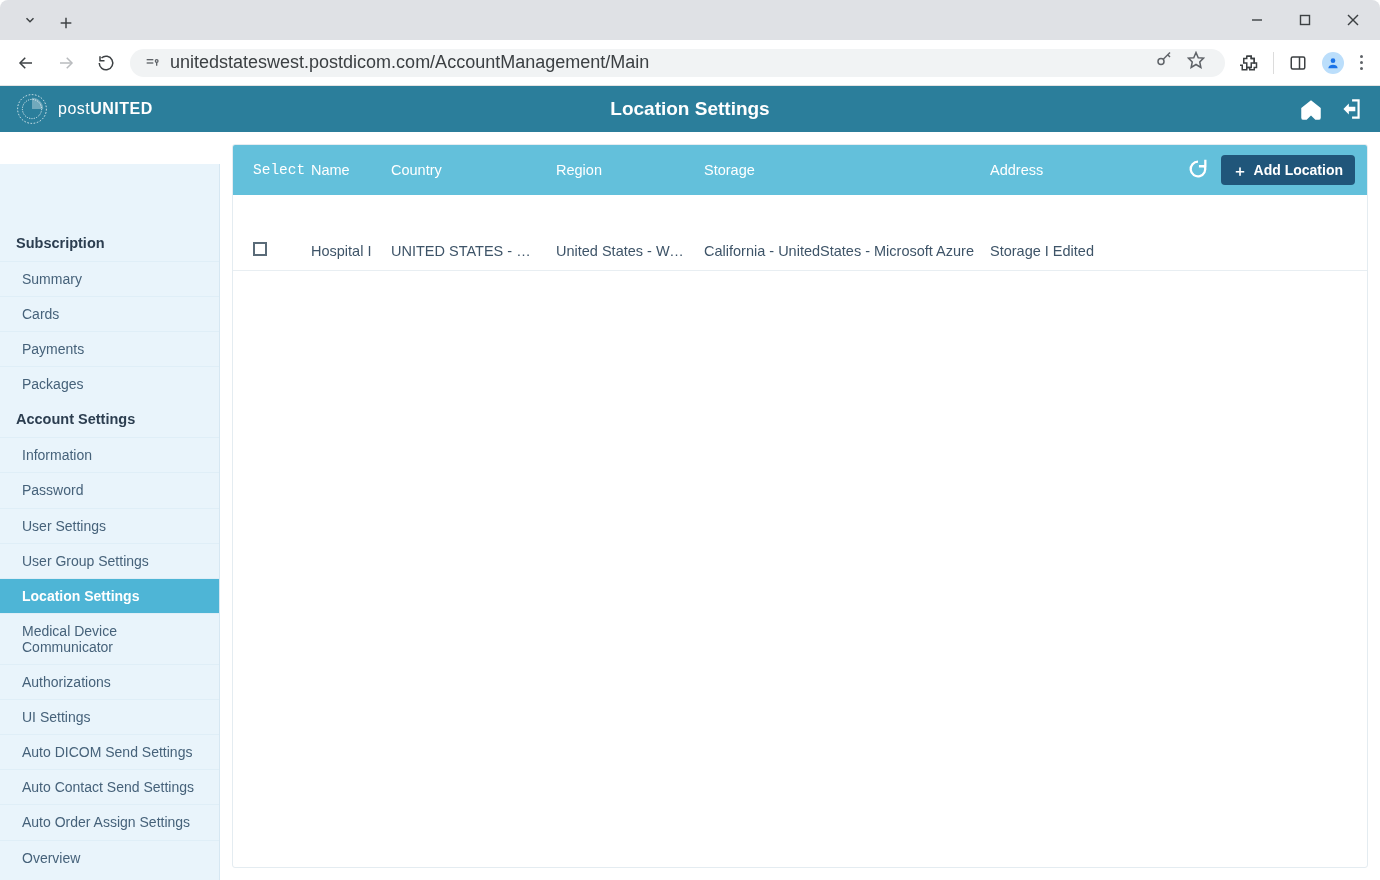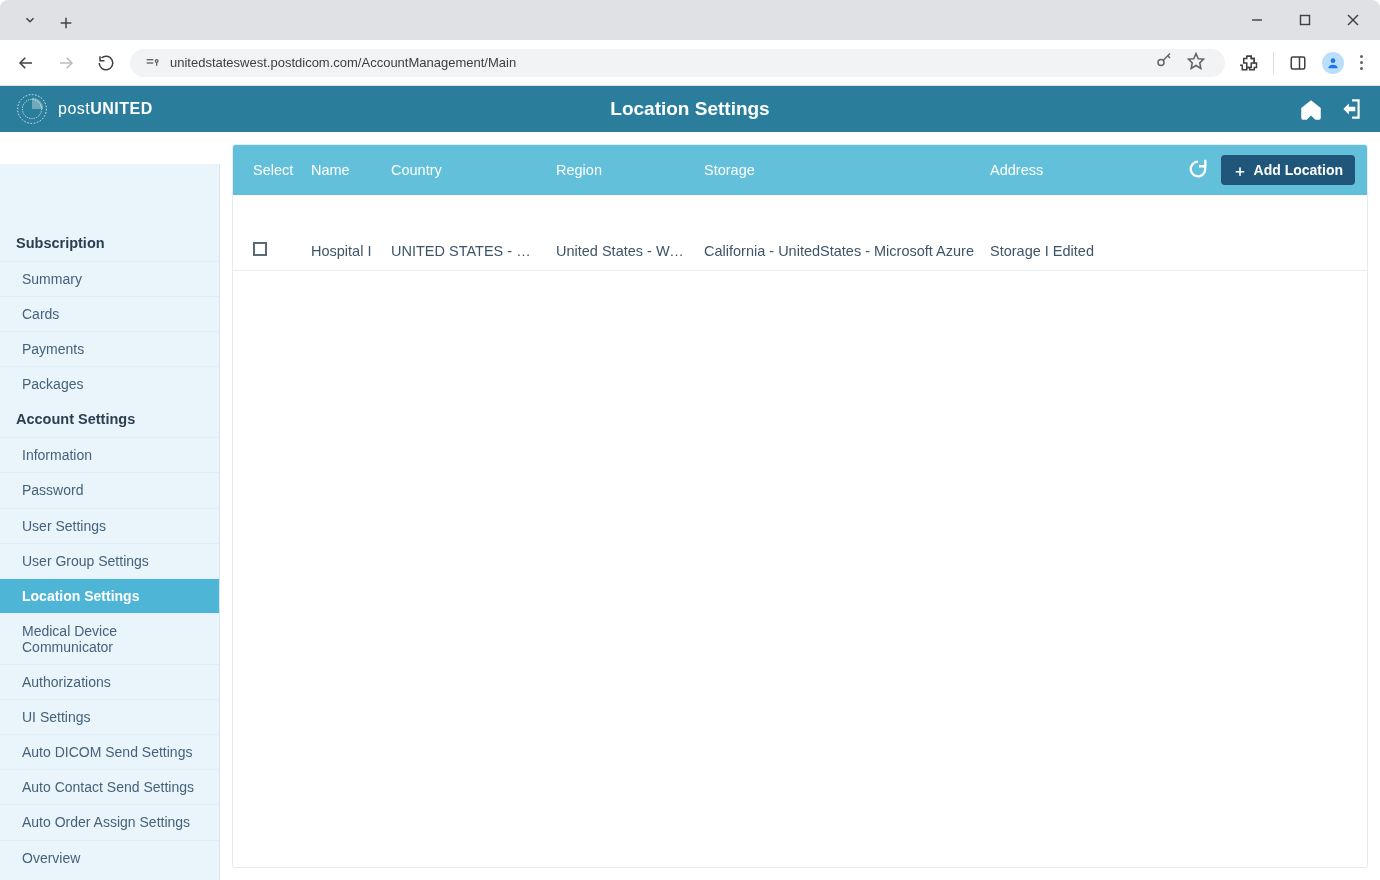--- a/index.html
+++ b/index.html
@@ -17,21 +17,21 @@
   .tab .tab-close { color:#5f6368; font-size:14px; cursor:pointer; padding:2px 4px;}
   .new-tab { width:28px; height:28px; margin:3px 4px; display:flex; align-items:center; justify-content:center; color:#3c4043; font-size:18px; cursor:pointer; border-radius:50%; }
   .win-controls { position:absolute; right:4px; top:0; height:40px; display:flex; align-items:center; gap:2px;}
   .win-btn { width:46px; height:32px; display:flex; align-items:center; justify-content:center; color:#3c4043; cursor:pointer;}
   .win-btn svg { width:12px; height:12px; }
 
   .chrome-toolbar { background:#fff; height:46px; display:flex; align-items:center; padding:0 10px; gap:8px; border-bottom:1px solid #e4e4e4;}
   .nav-btn { width:32px; height:32px; display:flex; align-items:center; justify-content:center; border-radius:50%; color:#3c4043; cursor:pointer;}
   .nav-btn.disabled { color:#b9bbbe; cursor:default;}
   .nav-btn svg { width:18px; height:18px; }
-  .addr-bar { flex:1; height:28px; background:#f1f3f4; border-radius:17px; display:flex; align-items:center; padding:0 14px; gap:10px; color:#3c4043; font-size:13px;}
+  .addr-bar { flex:1; height:28px; background:#f1f3f4; border-radius:17px; display:flex; align-items:center; padding:0 14px; gap:10px; color:#3c4043; font-size:18px;}
   .addr-bar .site-chip { display:flex; align-items:center; gap:6px; color:#5f6368; font-size:13px;}
   .addr-bar .url { flex:1; white-space:nowrap; overflow:hidden; }
   .addr-right { display:flex; align-items:center; gap:14px; padding:0 6px; color:#5f6368;}
   .addr-right svg, .addr-right .glyph { width:18px; height:18px; }
   .vert-sep { width:1px; height:22px; background:#dcdcdc; }
   .avatar-dot { width:22px; height:22px; border-radius:50%; background:#bbdefb; display:flex; align-items:center; justify-content:center;}
   .avatar-dot svg { width:14px; height:14px; fill:#1a73e8;}
   .dots-menu { width:18px; display:flex; flex-direction:column; align-items:center; gap:3px; cursor:pointer;}
   .dots-menu span { width:3px; height:3px; background:#5f6368; border-radius:50%; }
 
@@ -51,21 +51,21 @@
   .app-body { flex:1; display:flex; min-height:0; background:#fff; }
   .sidebar { width:220px; background:#e9f4fb; border-right:1px solid #d6e7f2; display:flex; flex-direction:column; padding-top:61px; font-size:14px; color:#34495e;margin-top:32px;}
   .side-section-title { font-weight:700; padding:10px 16px; color:#2c3e50; font-size:14.5px; }
   .side-item { padding:9px 16px 9px 22px; cursor:pointer; color:#46627a; border-top:1px solid #dfeef7; line-height:1.15;}
   .side-item.active { background:#4eb5d6; color:#fff; font-weight:600;}
 
   .content { flex:1; padding:12px; min-width:0;}
   .table-wrap { border:1px solid #e4ecf1; border-radius:3px; background:#fff; height:100%; overflow:hidden;}
   .thead { background:#63c0db; color:#fff; height:50px; display:flex; align-items:center; padding:0 12px; font-size:14.5px; font-weight:500;}
   .th { padding:0 8px; }
-  .col-select { width:58px; text-align:left;}
+  .col-select { width:58px; text-align:left;font-family:Liberation Mono, monospace;}
   .col-name   { width:80px; }
   .col-country{ width:165px; }
   .col-region { width:148px; }
   .col-storage{ width:286px; }
   .col-address{ flex:1; }
   .th-actions { display:flex; align-items:center; gap:12px; margin-left:auto;}
   .refresh-ico svg { width:22px; height:22px; fill:#fff; cursor:pointer;}
   .add-btn { background:#20567a; color:#fff; border:none; border-radius:4px; padding:7px 12px; font-size:14px; font-weight:600; display:flex; align-items:center; gap:6px; cursor:pointer;}
   .add-btn .plus { font-size:15px; font-weight:800; line-height:1;}
   .trow { display:flex; align-items:center; padding:0 12px; height:40px; border-bottom:1px solid #e8eef2; font-size:14.5px; color:#3e5468;margin-top:36px;}

